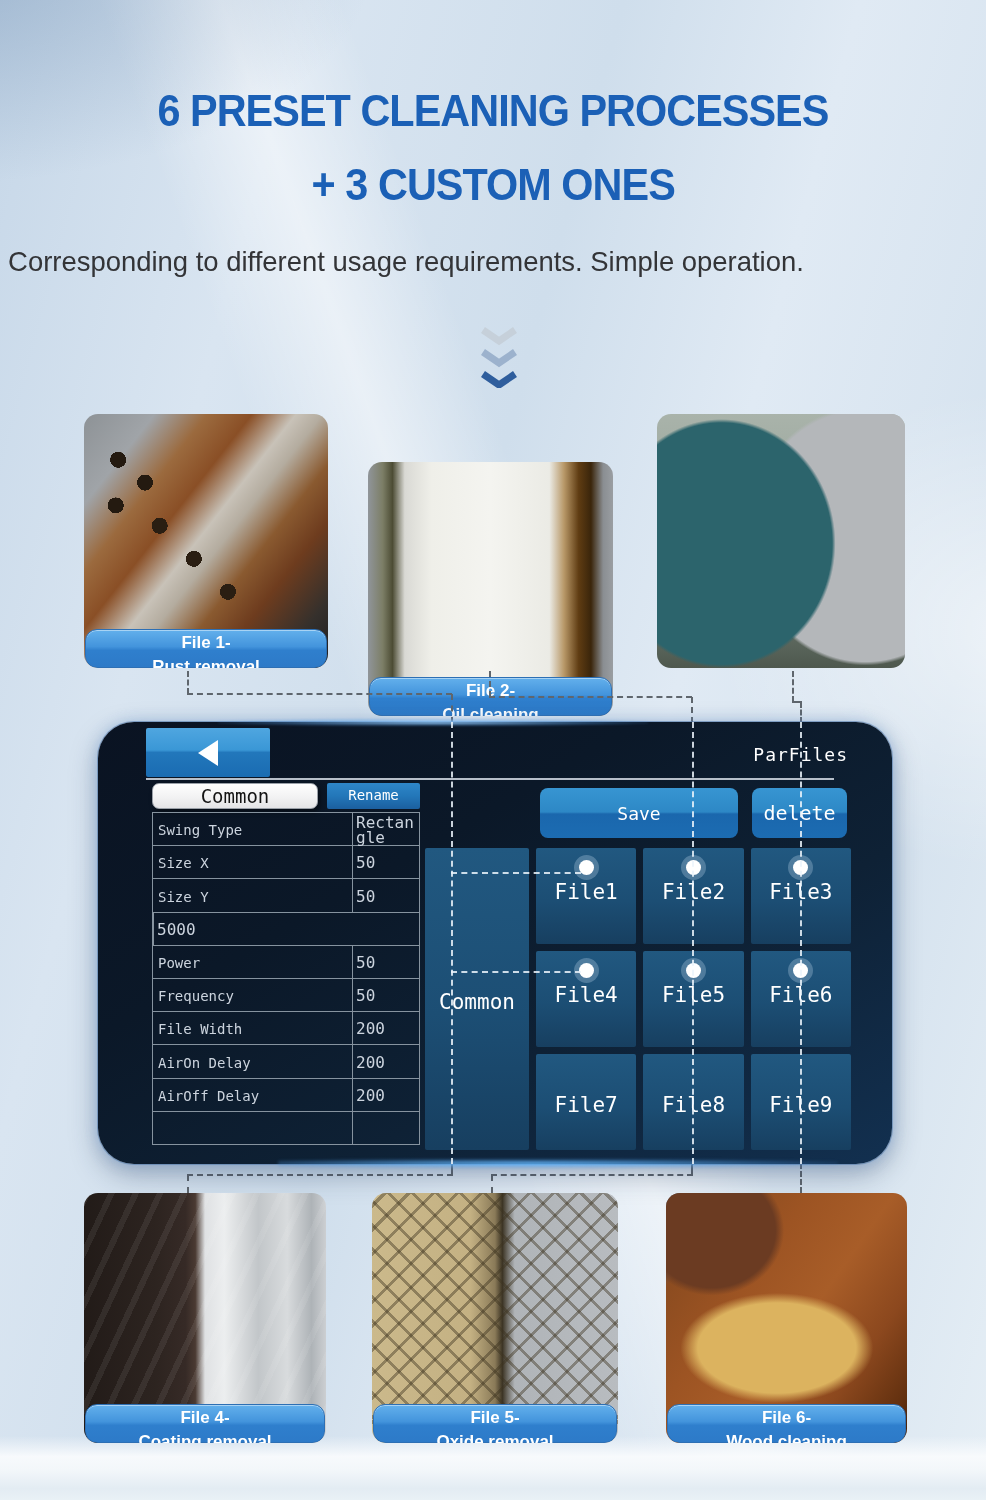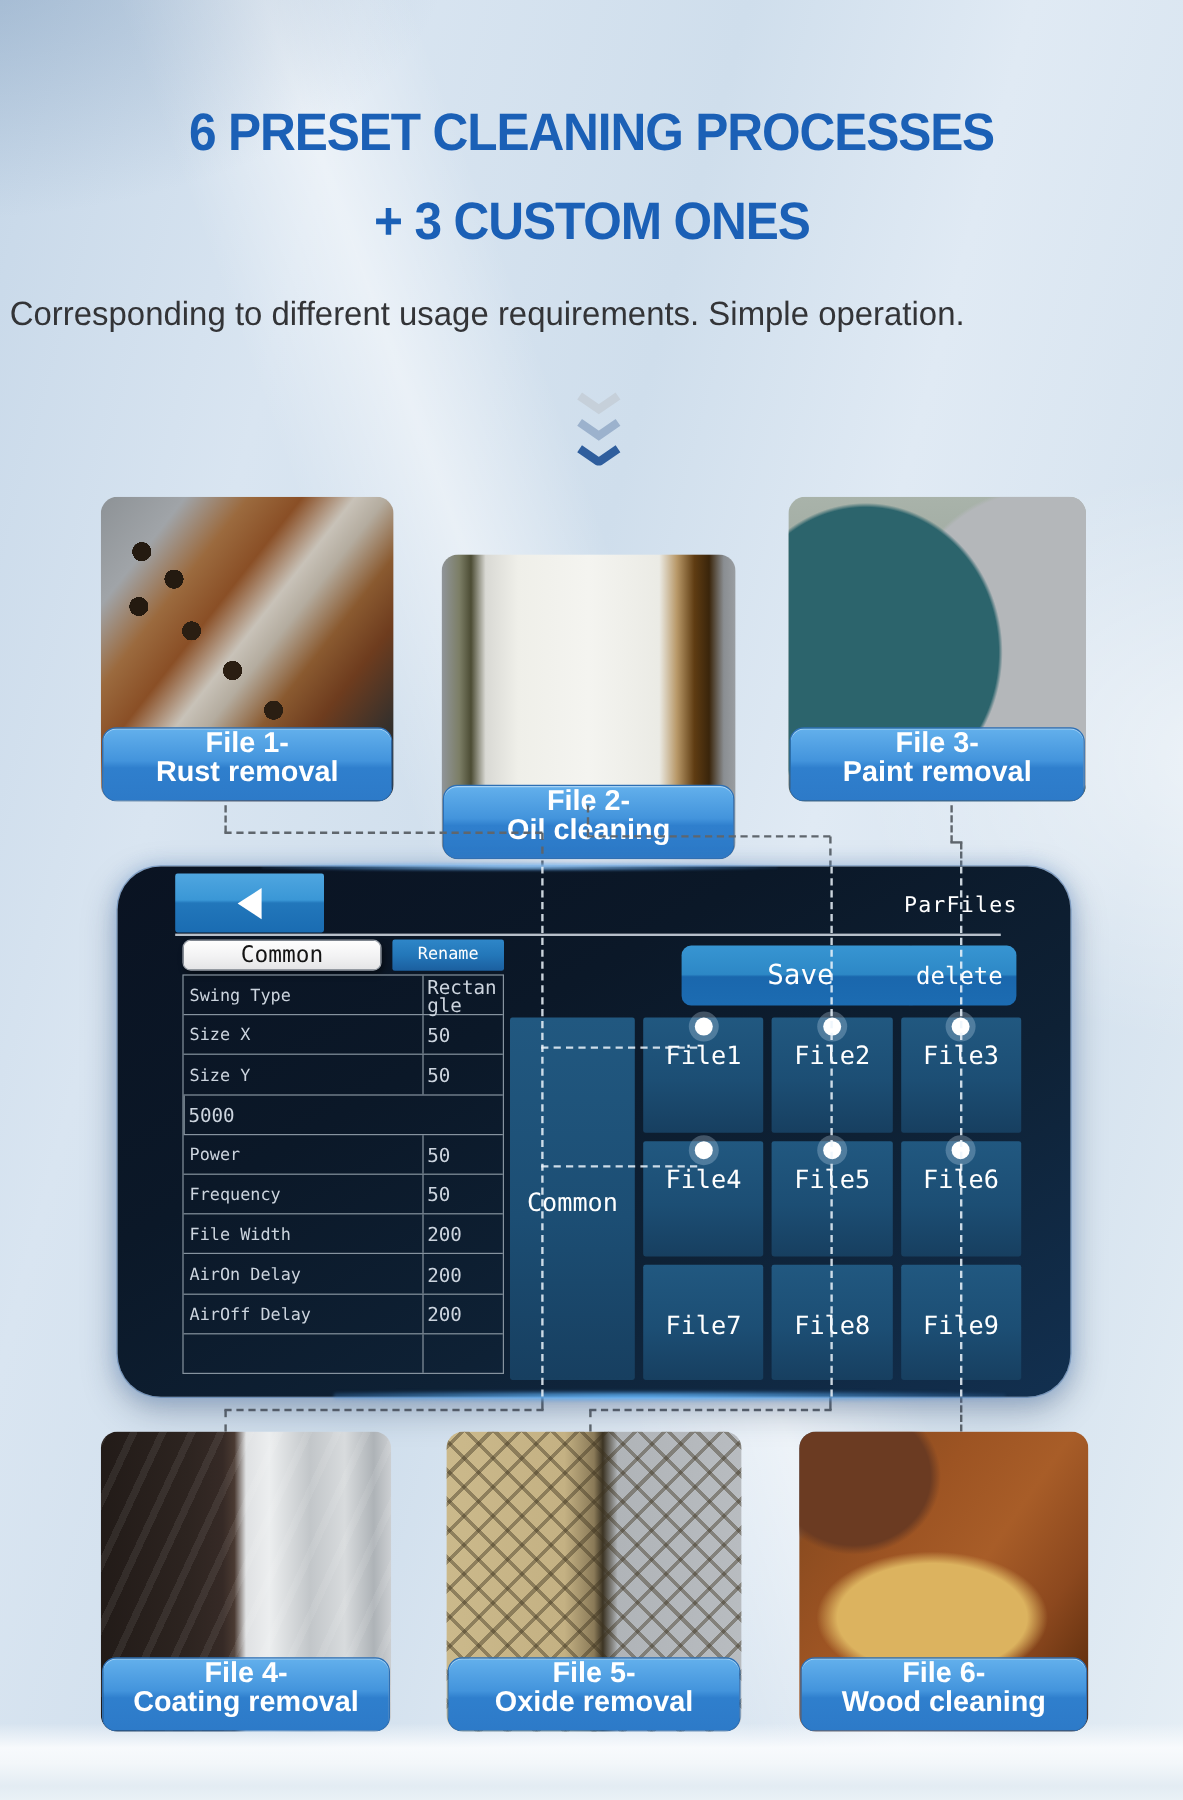--- a/index.html
+++ b/index.html
@@ -23,24 +23,24 @@
   .title.l2 { top:160px; }
   .subtitle { position:absolute; left:0; top:246px; width:986px; text-align:left;
     color:#333437; font-size:28px; }
   .subtitle > span { display:inline-block; transform:scaleX(0.98); white-space:nowrap; }
 
   .chevrons { position:absolute; left:477px; top:326px; }
 
   
   .photo { position:absolute; border-radius:14px; overflow:hidden; }
   .photo .art { position:absolute; inset:0; }
-  .card-label { position:absolute; left:1px; right:1px; bottom:0; height:62px; border-radius:12px;
+  .card-label { position:absolute; left:1px; right:1px; bottom:0; height:39px; border-radius:12px;
     background:linear-gradient(180deg,#63b0ec 0%,#4394dc 45%,#2f7fcd 55%,#2d7ac8 100%);
     border:1px solid #2d6fb4; box-shadow:inset 0 1px 0 rgba(255,255,255,0.45);
-    color:#fff; text-align:center; font-size:24px; font-weight:600; line-height:24px; padding-top:1px; }
+    color:#fff; text-align:center; font-size:17px; font-weight:600; line-height:24px; padding-top:1px; }
 
   .art-rust { background:
     radial-gradient(circle 8px at 14% 18%, #241a10 99%, transparent 100%),
     radial-gradient(circle 8px at 25% 27%, #241a10 99%, transparent 100%),
     radial-gradient(circle 8px at 13% 36%, #241a10 99%, transparent 100%),
     radial-gradient(circle 8px at 31% 44%, #2a1e12 99%, transparent 100%),
     radial-gradient(circle 8px at 45% 57%, #2a1e12 99%, transparent 100%),
     radial-gradient(circle 8px at 59% 70%, #2a1e12 99%, transparent 100%),
     linear-gradient(128deg,#8d9296 0%,#a0a4a8 16%,#9b6a3e 28%,#8a4f26 38%,#c8c2b8 48%,#b4ac9f 54%,#8a5a30 64%,#6e3c1e 74%,#35302c 88%,#1f1e20 100%); }
   .art-oil { background:
@@ -82,40 +82,40 @@
 
   .btn-common { position:absolute; left:54px; top:61px; width:166px; height:26px; border-radius:7px;
     background:linear-gradient(180deg,#fefefe 0%,#f2f2f3 55%,#e4e4e6 100%); border:1px solid #9aa0a8;
     box-shadow:2px 3px 5px rgba(0,0,0,0.45); color:#141414; font-size:19px; line-height:24px;
     text-align:center; cursor:pointer; }
   .btn-rename { position:absolute; left:229px; top:61px; width:93px; height:26px; border-radius:2px;
     background:linear-gradient(180deg,#2e86c8 0%,#2377b9 50%,#1b5f9f 100%); color:#fff; font-size:14px;
     line-height:25px; text-align:center; cursor:pointer; }
   .btn-save { position:absolute; left:442px; top:66px; width:198px; height:50px; border-radius:8px;
     background:linear-gradient(180deg,#3795d2 0%,#2d88c6 48%,#1a67ad 52%,#1c6cb2 100%);
-    color:#fff; font-size:23px; display:flex; align-items:center; justify-content:center; cursor:pointer;margin-left:28px; }
+    color:#fff; font-size:18px; display:flex; align-items:center; justify-content:center; cursor:pointer; }
   .btn-delete { position:absolute; left:654px; top:66px; width:95px; height:50px; border-radius:8px;
     background:linear-gradient(180deg,#3795d2 0%,#2d88c6 48%,#1a67ad 52%,#1c6cb2 100%);
     color:#fff; font-size:20px; display:flex; align-items:center; justify-content:center; cursor:pointer; }
 
   .ptable { position:absolute; left:54px; top:90px; width:268px; height:333px;
     border:1px solid #86939f; display:flex; flex-direction:column; }
   .trow { flex:1; display:flex; border-bottom:1px solid #86939f; }
   .trow:last-child { border-bottom:none; }
   .tname { flex:1; color:#ccd4de; font-size:14px; padding:2px 0 0 5px; display:flex; align-items:center; }
   .tval { width:67px; border-left:1px solid #86939f; color:#ccd4de; font-size:16px; line-height:15px;
     padding:1px 0 0 3px; word-break:break-all; display:flex; align-items:center; }
 
   .fgrid { position:absolute; left:327px; top:126px; width:426px; height:302px;
     display:grid; grid-template-columns:104px 1fr 1fr 1fr; grid-template-rows:96px 96px 96px;
     gap:7px; }
   .fcell { background:linear-gradient(180deg,#215880 0%,#1c4e74 55%,#173f60 100%);
     border-radius:2px; display:flex; flex-direction:column; align-items:center;
     font-size:21px; color:#fff; cursor:pointer; }
-  .fcell.hasdot { padding-top:0; }
+  .fcell.hasdot { padding-top:12px; }
   .fcell.nodot { justify-content:center; }
   .fcell .flabel { margin-top:5px; }
   .common-cell { grid-column:1; grid-row:1 / span 3; justify-content:center; }
   .dot { width:15px; height:15px; border-radius:50%; background:#ffffff;
     box-shadow:0 0 0 5px rgba(205,225,245,0.28); }
 
   .panel-overlay { position:absolute; inset:0; border-radius:36px; overflow:hidden; pointer-events:none; }
   .pline-v { position:absolute; top:0; bottom:0; width:0; border-left:2px dashed rgba(236,244,251,0.85); }
   .pline-h { position:absolute; height:0; border-top:2px dashed rgba(236,244,251,0.85); }
 
@@ -153,24 +153,20 @@
   </div>
   <div class="photo" style="left:368px; top:414px; width:245px; height:254px;margin-top:48px;">
     <div class="art art-oil"></div>
     <div class="card-label">
       <div>File 2-</div>
       <div>Oil cleaning</div>
     </div>
   </div>
   <div class="photo" style="left:657px; top:414px; width:248px; height:254px;">
     <div class="art art-paint"></div>
-    <div class="card-label">
-      <div>File 3-</div>
-      <div>Paint removal</div>
-    </div>
   </div>
 
   <div class="gline-v" style="left:187px; top:671px; height:23px;"></div>
   <div class="gline-h" style="left:187px; top:693px; width:265px;"></div>
   <div class="gline-v" style="left:451px; top:694px; height:29px;"></div>
   <div class="gline-v" style="left:489px; top:671px; height:26px;"></div>
   <div class="gline-h" style="left:489px; top:696px; width:203px;"></div>
   <div class="gline-v" style="left:691px; top:697px; height:26px;"></div>
   <div class="gline-v" style="left:792px; top:671px; height:31px;"></div>
   <div class="gline-h" style="left:792px; top:701px; width:10px;"></div>

